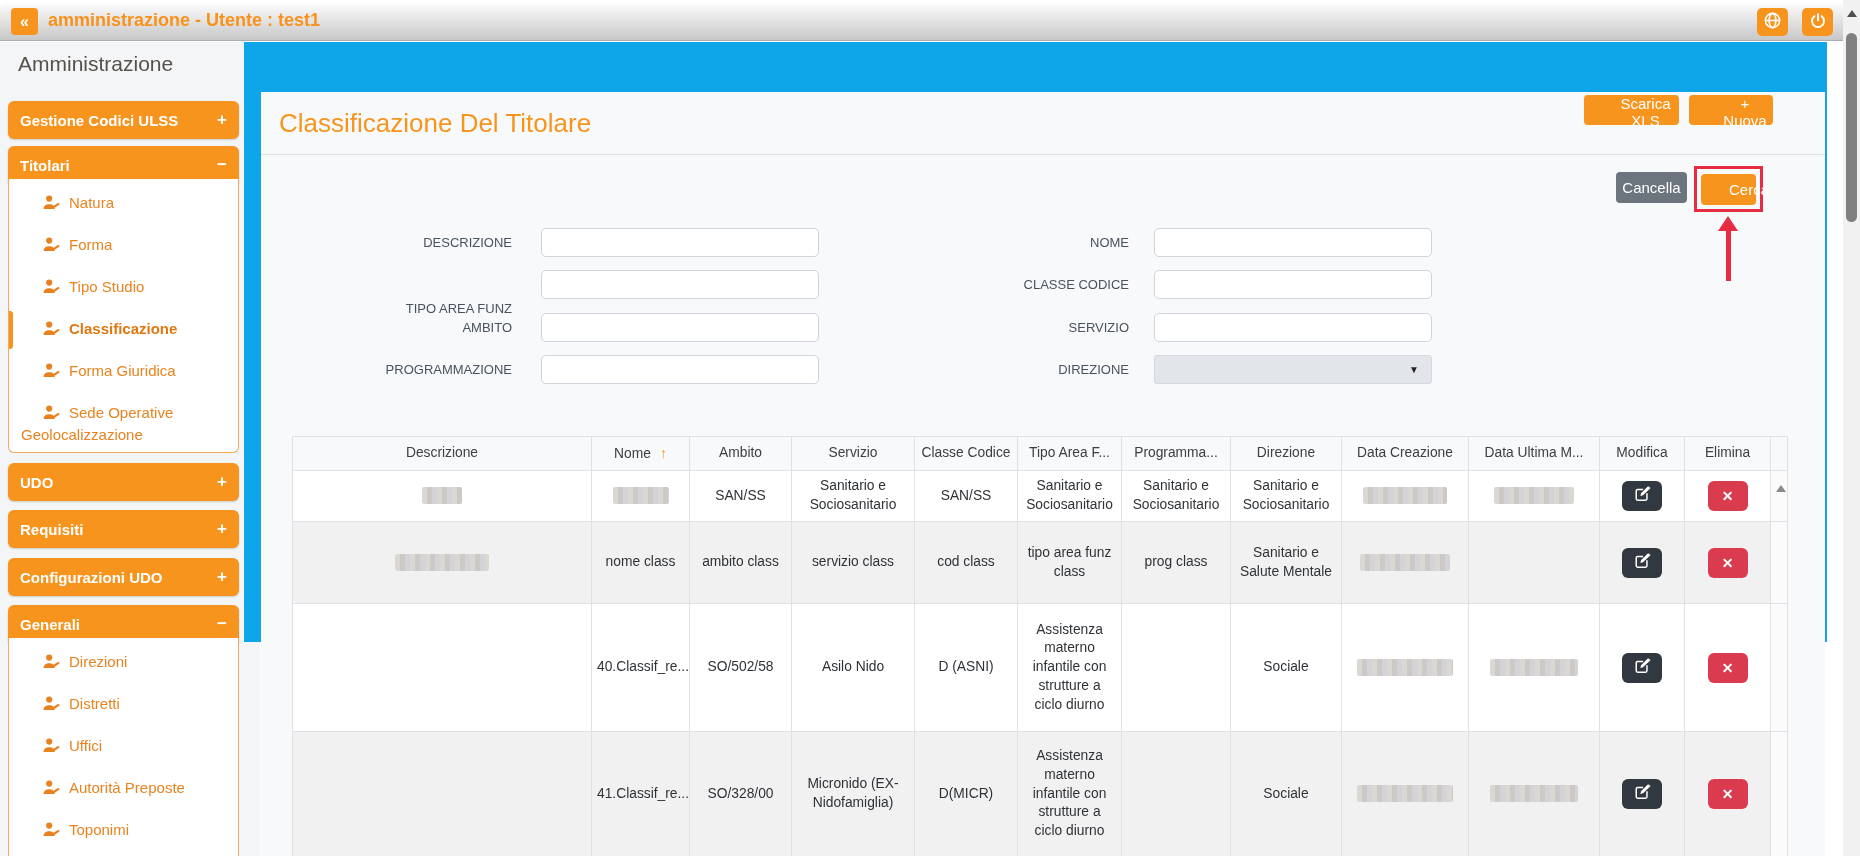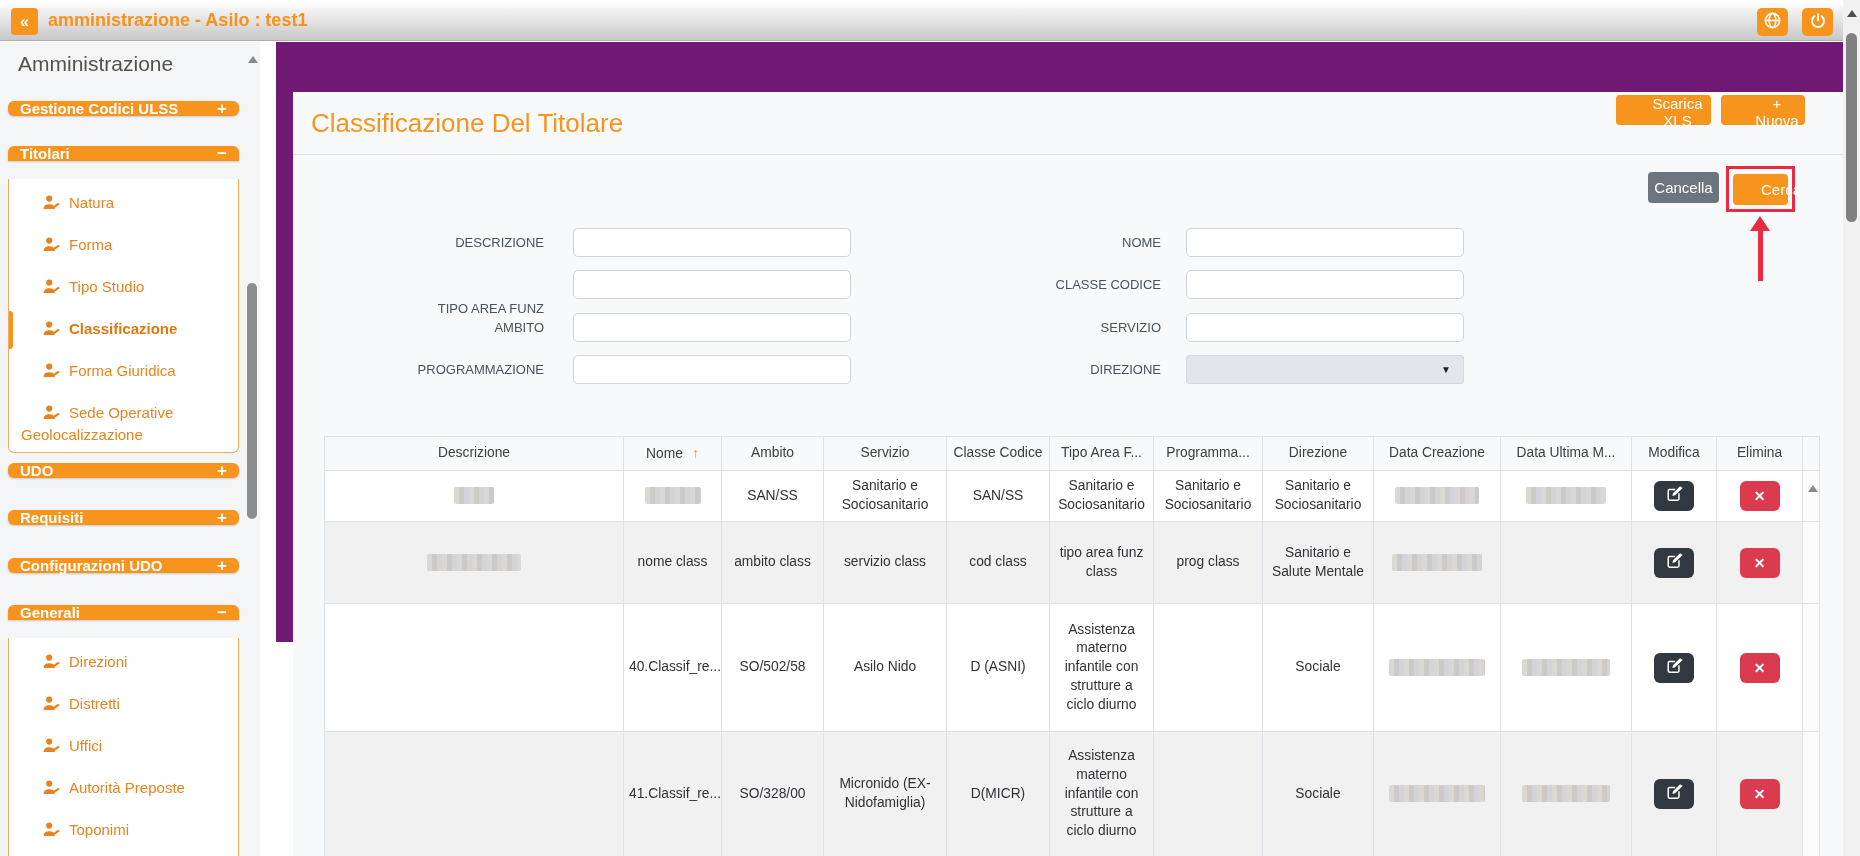--- a/index.html
+++ b/index.html
@@ -18,21 +18,21 @@
   .tb-iconbtn { position:absolute; top:6px; width:31px; height:28px; background:#f7941e;
     border:none; border-radius:5px; cursor:pointer; display:flex; align-items:center;
     justify-content:center; }
   .tb-globe { left:1757px; } .tb-power { left:1802px; }
 
   
   .sidebar { position:absolute; left:0; top:42px; width:260px; height:814px;
     background:#f4f5f7; overflow:hidden; }
   .sidebar-title { position:absolute; left:18px; top:10px; font-size:21px; color:#55524b; }
   .nav-wrap { position:absolute; left:0; top:0; width:244px; height:100%; }
-  .sec-header { position:absolute; left:8px; width:231px; height:15px; background:#f7941e;
+  .sec-header { position:absolute; left:8px; width:231px; height:38px; background:#f7941e;
     border-radius:6px; color:#fff; font-size:15px; font-weight:bold; display:flex;
     align-items:center; padding:0 12px; box-shadow:0 1px 2px rgba(0,0,0,.18); cursor:pointer; }
   .sec-header.open { border-radius:6px 6px 0 0; }
   .sec-header .sec-label { flex:1; }
   .sec-header .sec-toggle { font-size:17px; font-weight:bold; }
   .sec-panel { position:absolute; left:8px; width:231px; background:#fff;
     border:1px solid #f3a95e; border-top:none; border-radius:0 0 6px 6px; padding-top:4px;
     overflow:hidden; }
   .menu-item { position:relative; padding:10px 10px 10px 12px; font-size:15px;
     color:#e8831f; line-height:20px; cursor:pointer; min-height:40px; }
@@ -43,22 +43,22 @@
 
   
   .sb-scroll { position:absolute; right:1px; top:0; width:14px; height:100%; }
   .sb-up { position:absolute; left:3px; top:14px; width:0; height:0;
     border-left:5px solid transparent; border-right:5px solid transparent;
     border-bottom:7px solid #8a8a8a; }
   .sb-thumb { position:absolute; left:2px; top:241px; width:10px; height:236px;
     background:#8d8d8d; border-radius:5px; }
 
   
-  .main { position:absolute; left:276px; top:42px; width:1583px; height:600px;
-    background:#701a75; }
+  .main { position:absolute; left:244px; top:42px; width:1583px; height:600px;
+    background:#0ea5e9; }
   .card { position:absolute; left:17px; top:50px; width:1564px; height:764px;
     background:#f7f9fa; overflow:hidden; }
   .card-header { position:absolute; left:0; top:0; width:100%; height:63px;
     border-bottom:1px solid #dde1e6; }
   .page-title { position:absolute; left:18px; top:16px; font-size:26px; font-weight:400;
     color:#f7941d; }
   .btn { border:none; border-radius:4px; font-size:15px; cursor:pointer;
     font-family:"Liberation Sans",sans-serif; }
   .btn-orange { background:#f7941e; color:#fff;padding-left:28px; }
   .btn-gray { background:#6c757d; color:#fff; }
@@ -114,21 +114,21 @@
     border-left:5px solid transparent; border-right:5px solid transparent;
     border-bottom:7px solid #4f4f4f; }
   .vs-thumb { position:absolute; left:3px; top:33px; width:11px; height:189px;
     background:#808080; border-radius:6px; }
 </style>
 </head>
 <body>
 
 <div class="topbar">
   <button class="collapse-btn">«</button>
-  <span class="topbar-title">amministrazione - Asilo : test1</span>
+  <span class="topbar-title">amministrazione - Utente : test1</span>
   <button class="tb-iconbtn tb-globe">
     <span>
       <svg width="19" height="19" viewBox="0 0 24 24" fill="none" stroke="#fff" stroke-width="2">
         <circle cx="12" cy="12" r="9"></circle>
         <ellipse cx="12" cy="12" rx="4.2" ry="9"></ellipse>
         <line x1="3" y1="12" x2="21" y2="12"></line>
       </svg>
     </span>
   </button>
   <button class="tb-iconbtn tb-power">

